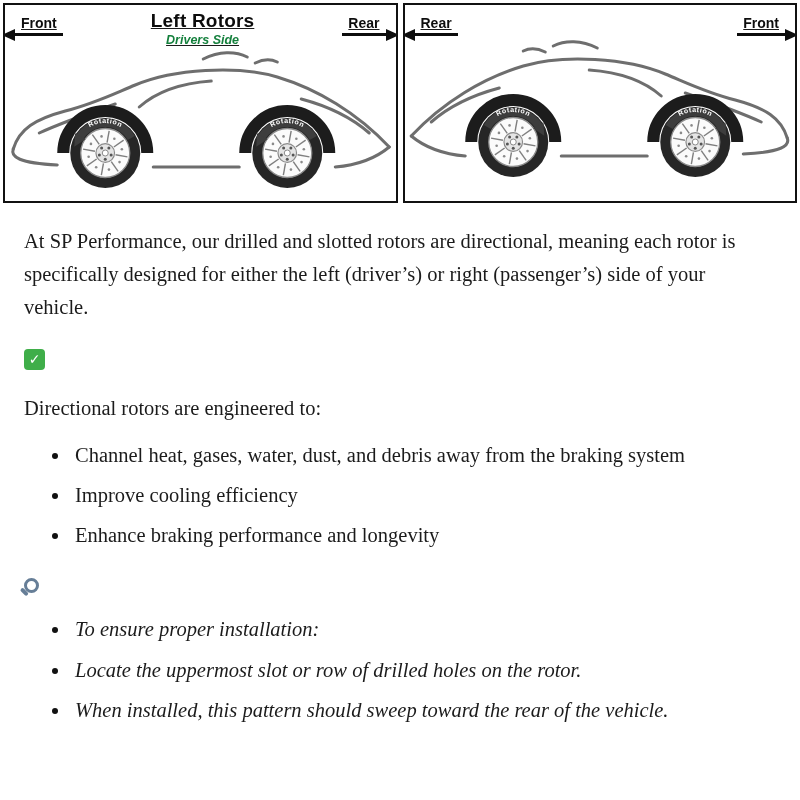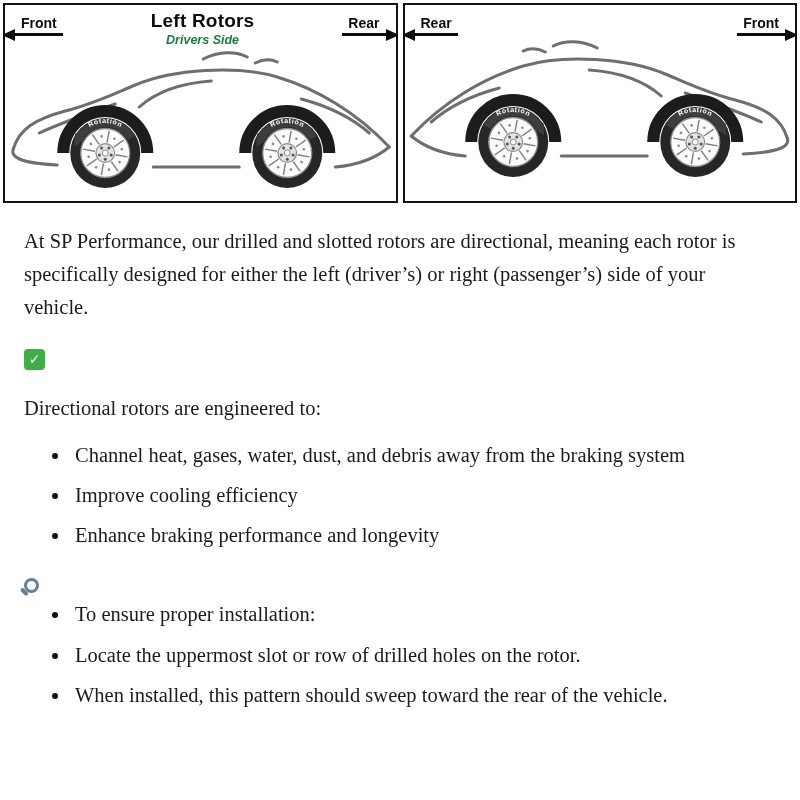--- a/index.html
+++ b/index.html
@@ -4,21 +4,21 @@
 <style>
   * { box-sizing: border-box; }
   html, body { margin:0; padding:0; background:#ffffff; }
   body {
     width:800px;
     font-family:"Liberation Serif", serif;
     color:#1b1b1b;
   }
 
   
-  .diagram { display:flex; gap:5px; padding:3px 3px 0 3px; }
+  .diagram { display:flex; gap:5px; padding:3px 3px 0 3px;text-decoration:underline; }
   .panel { flex:1; border:2px solid #111; background:#fff; overflow:hidden; }
   .panel-header {
     display:flex; justify-content:space-between; align-items:flex-start;
     padding:7px 10px 0 10px;
     font-family:"Liberation Sans", sans-serif;
   }
   .panel-title-wrap { text-align:center; margin-top:-2px; }
   .panel-title { font-weight:bold; font-size:19px; letter-spacing:.2px; color:#0c0c0c; }
   .panel-subtitle { font-weight:bold; font-style:italic; font-size:12.5px; color:#15803d; margin-top:1px; }
   .dir {
@@ -271,20 +271,20 @@
     <ul class="bullets">
       <li>Channel heat, gases, water, dust, and debris away from the braking system</li>
       <li>Improve cooling efficiency</li>
       <li>Enhance braking performance and longevity</li>
     </ul>
 
     <div class="heading-row" style="margin-top:26px;">
       <span class="magnifier-icon"></span>
     </div>
 
-    <ul class="bullets" style="margin-top:5px;">
+    <ul class="bullets" style="margin-top:20px;font-style:italic;">
       <li>To ensure proper installation:</li>
       <li>Locate the uppermost slot or row of drilled holes on the rotor.</li>
       <li>When installed, this pattern should sweep toward the rear of the vehicle.</li>
     </ul>
 
   </div>
 </div>
 
 </body></html>

